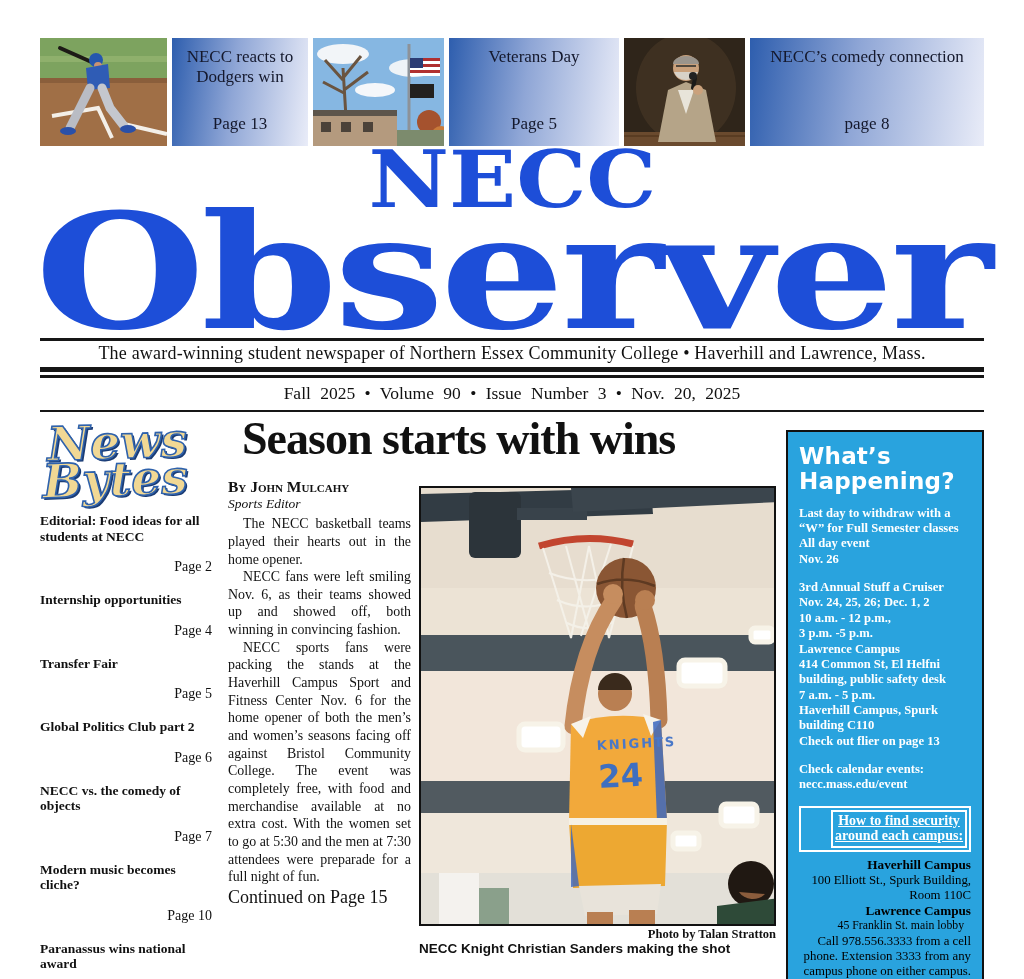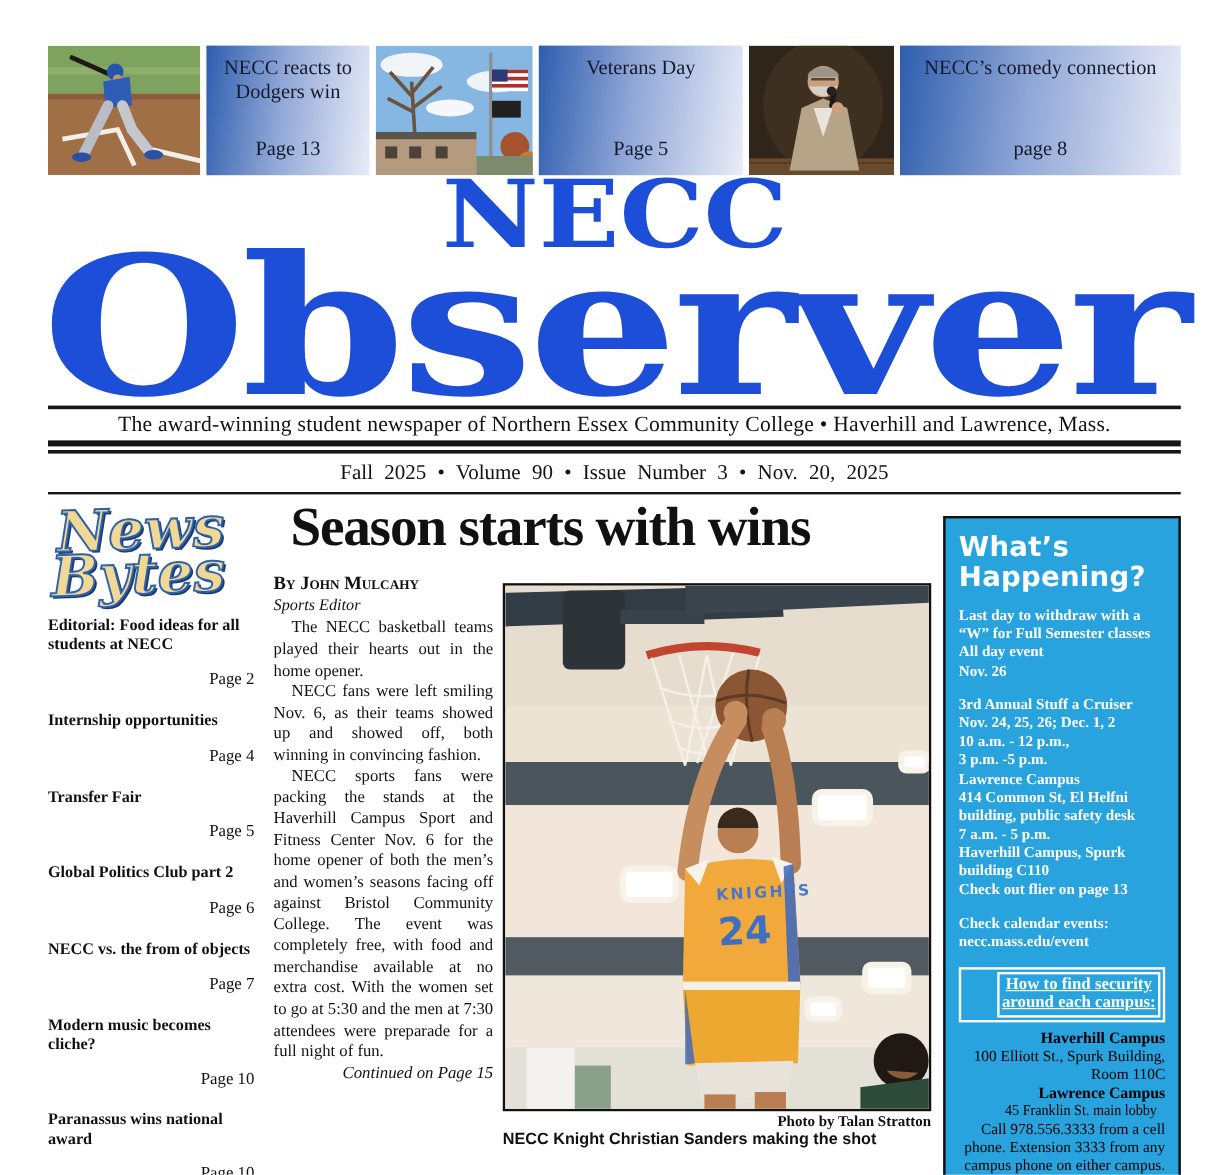--- a/index.html
+++ b/index.html
@@ -52,21 +52,21 @@
   .nb-item-page  { text-align:right; font-size:14px; margin:15px 6px 17px 0; }
 
   
   .headline { font-size:46px; font-weight:bold; letter-spacing:-1px; line-height:1.0;
     padding-left:14px; margin-bottom:16px; white-space:nowrap; }
   .article-body { display:flex; gap:8px; }
   .text-col { width:183px; flex:none; font-size:13.9px; line-height:1.27; text-align:justify; }
   .byline { font-weight:bold; font-variant:small-caps; font-size:15.5px; line-height:1.1; }
   .byline-role { font-style:italic; font-size:13.5px; margin-bottom:3px; }
   .text-col p { text-indent:15px; margin:0; }
-  .continued { font-style:italic; text-align:right; font-size:14px; margin-top:30px; text-indent:0 !important; }
+  .continued { text-align:left; font-size:18px; margin-top:30px; text-indent:0 !important; }
   .photo-col { flex:1; min-width:0; padding-top:8px; }
   .photo-frame { border:2px solid #111; height:440px; overflow:hidden; background:#e9e2d6; }
   .photo-frame svg { display:block; }
   .credit { text-align:right; font-weight:bold; font-size:12.5px; margin-top:1px; }
   .caption { font-family:"Liberation Sans", sans-serif; font-weight:bold; font-size:13.5px; line-height:1.1; }
 
   
   .sidebar { border:2px solid #111; background:#29a3de; color:#fff;
     margin-top:14px; padding:8px 11px 10px 11px; min-height:508px; }
   .wh-heading { font-family:"DejaVu Sans", sans-serif; font-weight:bold; font-size:23px;
@@ -196,21 +196,21 @@
       </div>
       <div class="nb-item">
         <div class="nb-item-title">Transfer Fair</div>
         <div class="nb-item-page">Page 5</div>
       </div>
       <div class="nb-item">
         <div class="nb-item-title">Global Politics Club part 2</div>
         <div class="nb-item-page">Page 6</div>
       </div>
       <div class="nb-item">
-        <div class="nb-item-title">NECC vs. the from of objects</div>
+        <div class="nb-item-title">NECC vs. the comedy of objects</div>
         <div class="nb-item-page">Page 7</div>
       </div>
       <div class="nb-item">
         <div class="nb-item-title">Modern music becomes cliche?</div>
         <div class="nb-item-page">Page 10</div>
       </div>
       <div class="nb-item">
         <div class="nb-item-title">Paranassus wins national award</div>
         <div class="nb-item-page">Page 10</div>
       </div>

